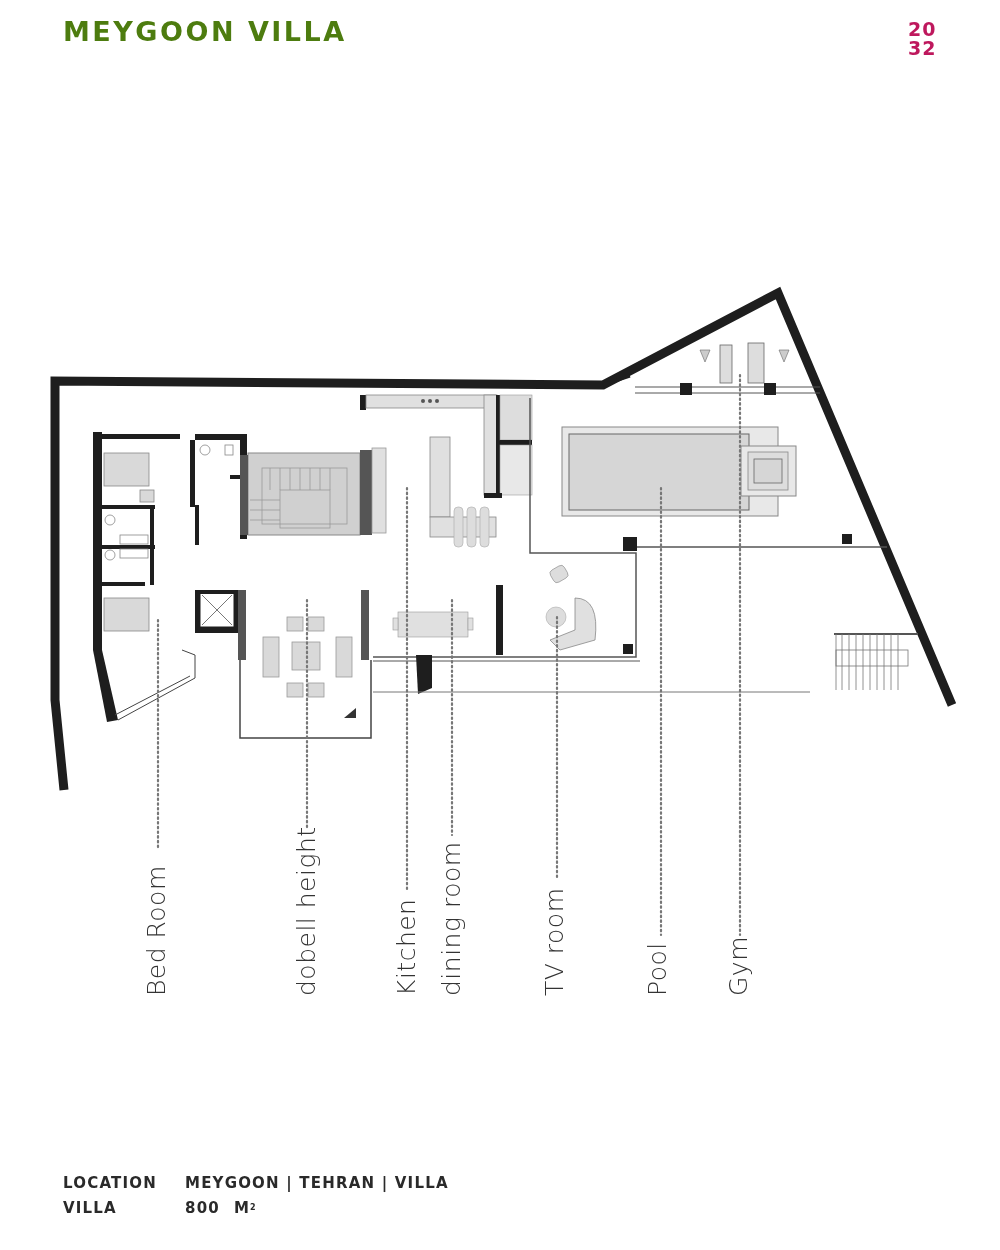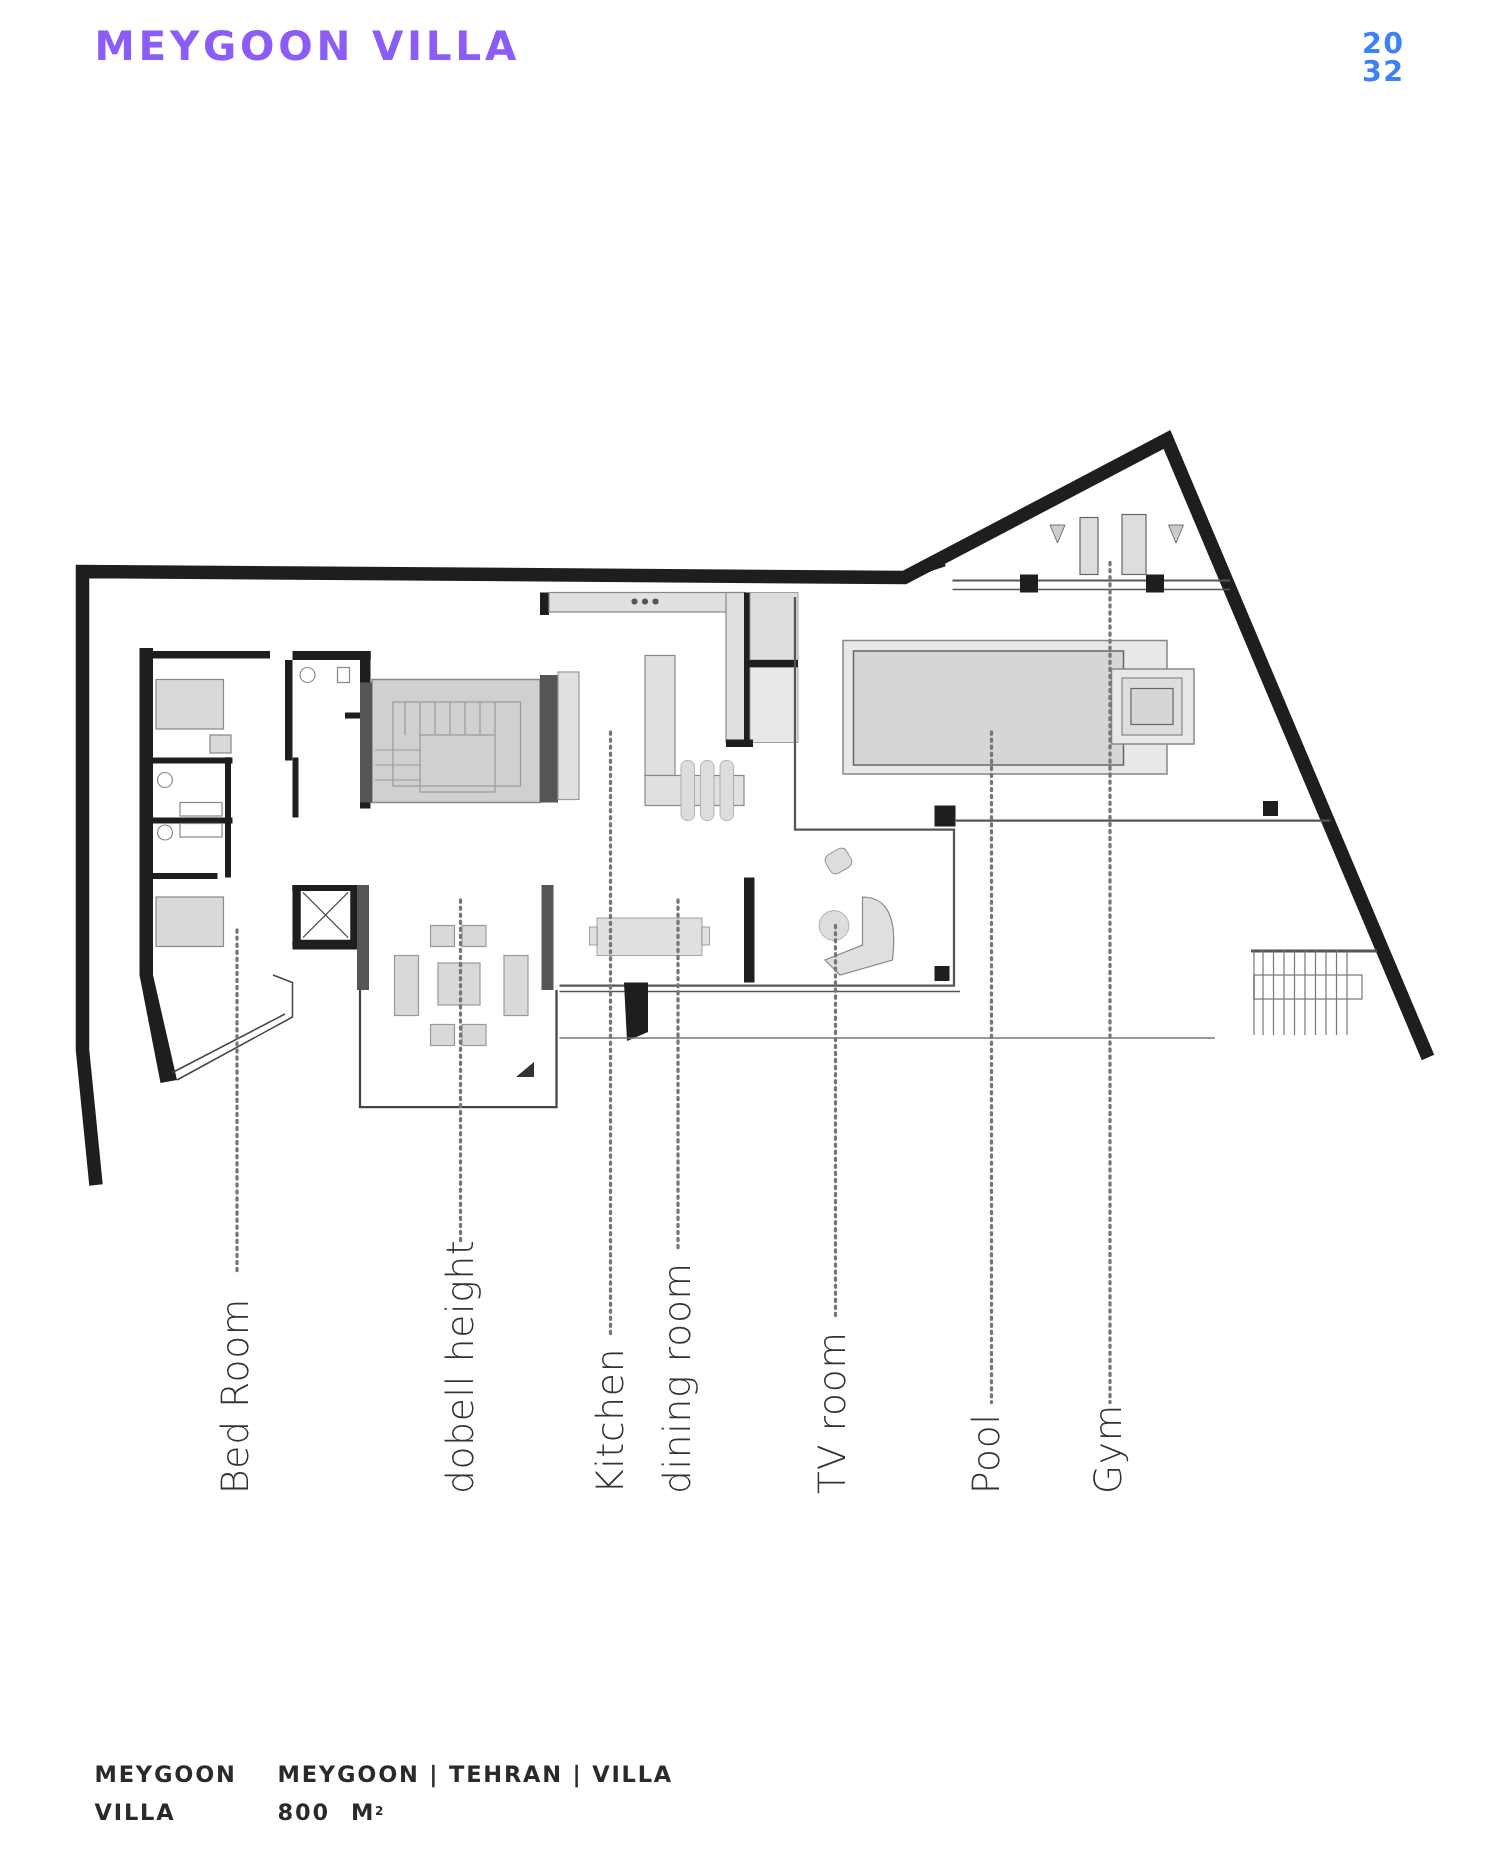--- a/index.html
+++ b/index.html
@@ -1,18 +1,18 @@
 <!DOCTYPE html>
 <html><head>
 <meta charset="utf-8">
 <style>
   html, body { margin: 0; padding: 0; background: #ffffff; }
   body { width: 1000px; height: 1250px; position: relative; overflow: hidden; font-family: "DejaVu Sans", sans-serif; color: #2a2a2a; }
-  .title { position: absolute; left: 63px; top: 16px; font-family: "DejaVu Sans", sans-serif; font-weight: bold; font-size: 27px; letter-spacing: 2.5px; color: #8b5cf6; }
-  .year { position: absolute; left: 908px; top: 20px; width: 32px; font-family: "DejaVu Sans", sans-serif; font-weight: bold; font-size: 19px; line-height: 19px; letter-spacing: 1px; color: #3b82f6; }
+  .title { position: absolute; left: 63px; top: 16px; font-family: "DejaVu Sans", sans-serif; font-weight: bold; font-size: 27px; letter-spacing: 2.5px; color: #4d7c0f; }
+  .year { position: absolute; left: 908px; top: 20px; width: 32px; font-family: "DejaVu Sans", sans-serif; font-weight: bold; font-size: 19px; line-height: 19px; letter-spacing: 1px; color: #be185d; }
   .year span { display: block; }
   .plan { position: absolute; left: 0; top: 0; width: 1000px; height: 1250px; }
   .label { position: absolute; font-family: "DejaVu Sans", sans-serif; font-weight: 300; font-size: 25px; color: #333; transform-origin: left top; transform: rotate(-90deg); white-space: nowrap; letter-spacing: 0.5px; }
   .info { position: absolute; left: 63px; top: 1170px; font-family: "DejaVu Sans", sans-serif; font-weight: bold; font-size: 15px; letter-spacing: 1.2px; color: #2a2a2a; }
   .info .row { display: flex; height: 25px; align-items: center; }
   .info .k { width: 122px; }
   .info sup { font-size: 8px; }
 </style>
 </head>
 <body>
@@ -204,21 +204,21 @@
 <div class="label" style="left:142px; top:996px;">Bed Room</div>
 <div class="label" style="left:292px; top:996px;">dobell height</div>
 <div class="label" style="left:392px; top:996px;">Kitchen</div>
 <div class="label" style="left:437px; top:996px;">dining room</div>
 <div class="label" style="left:540px; top:996px;">TV room</div>
 <div class="label" style="left:643px; top:996px;">Pool</div>
 <div class="label" style="left:724px; top:996px;">Gym</div>
 
 <div class="info">
   <div class="row">
-    <span class="k">MEYGOON</span>
+    <span class="k">LOCATION</span>
     <span>MEYGOON | TEHRAN | VILLA</span>
   </div>
   <div class="row">
     <span class="k">VILLA</span>
     <span>800</span>
     <span style="margin-left:14px;">M</span>
       <sup>2</sup>
   </div>
 </div>
 

